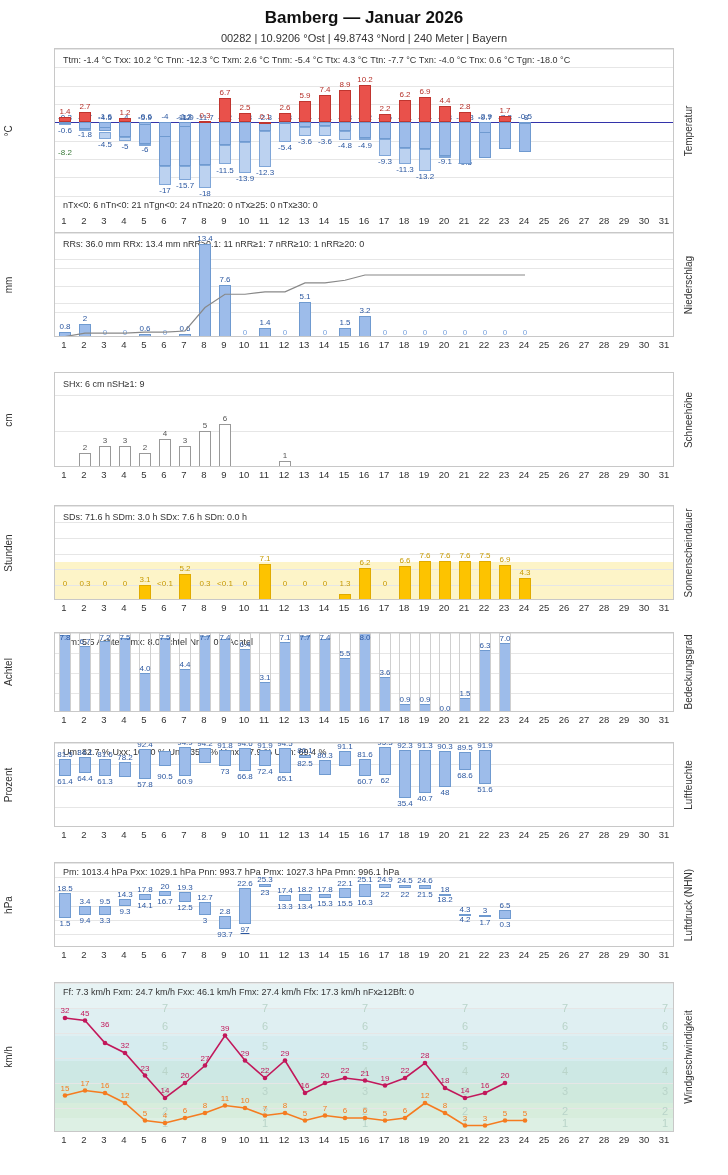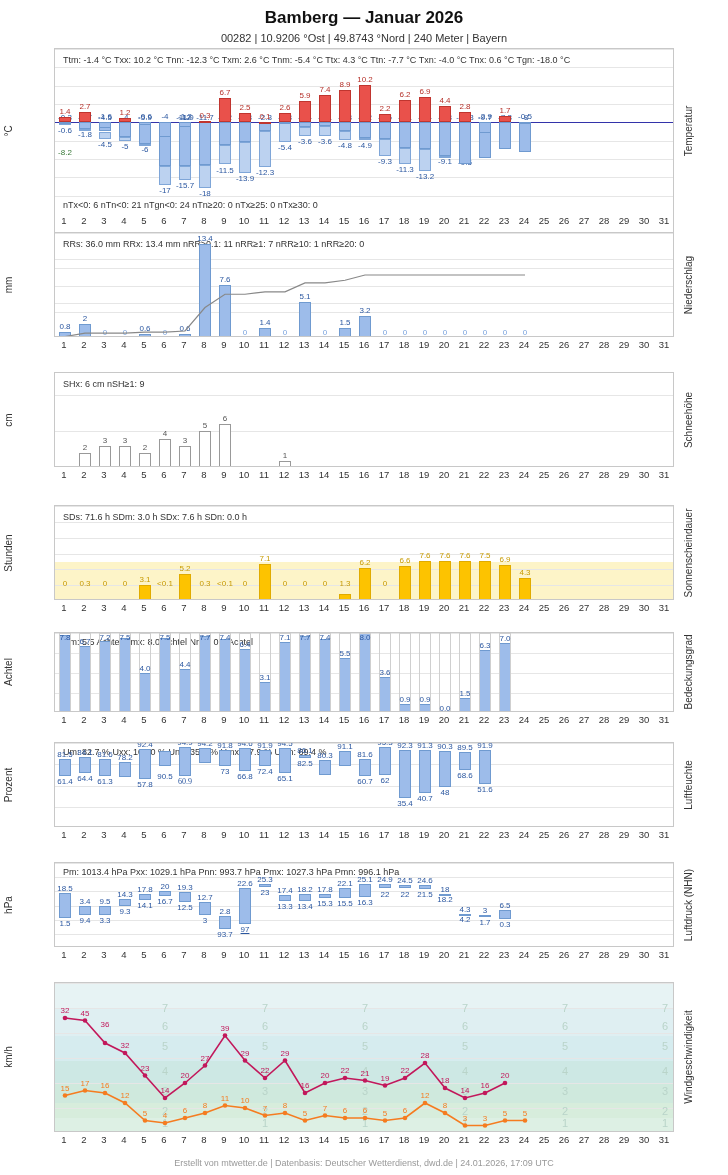--- a/index.html
+++ b/index.html
@@ -20,21 +20,20 @@
   .bar{position:absolute;box-sizing:border-box;}
   svg{position:absolute;left:0;top:0;overflow:visible;}
 </style>
 </head>
 <body>
 
 <div class="wrap">
 
   <div class="title">Bamberg  —  Januar 2026</div>
   <div class="subtitle">00282  |  10.9206 °Ost  |  49.8743 °Nord  |  240 Meter  |  Bayern</div>
-  <div class="footer">Erstellt von mtwetter.de | Datenbasis: Deutscher Wetterdienst, dwd.de | 24.01.2026, 17:09 UTC</div>
 
   <div id="panels">
       <div class="panel" style="top:48px;height:210px;">
         <div class="plot">
           <div class="gl" style="top:0px;"></div>
           <div class="gl" style="top:18.333333333333343px;"></div>
           <div class="gl" style="top:36.66666666666666px;"></div>
           <div class="gl" style="top:55px;"></div>
           <div class="gl" style="top:73.33333333333333px;"></div>
           <div class="gl" style="top:91.66666666666667px;"></div>
@@ -606,21 +605,21 @@
           <div class="vlabel" style="left:50px;top:33.895px;color:#2b57a0;">61.3</div>
           <div class="bar" style="left:63.8px;top:18.53px;width:12.4px;height:15.299999999999997px;background:#9dbcea;border:1px solid #6f9ad0;"></div>
           <div class="vlabel" style="left:70px;top:9.530000000000001px;color:#2b57a0;">78.2</div>
           <div class="bar" style="left:83.8px;top:6.459999999999994px;width:12.4px;height:29.41000000000001px;background:#9dbcea;border:1px solid #6f9ad0;"></div>
           <div class="vlabel" style="left:90px;top:-2.5400000000000063px;color:#2b57a0;">92.4</div>
           <div class="vlabel" style="left:90px;top:36.870000000000005px;color:#2b57a0;">57.8</div>
           <div class="bar" style="left:103.8px;top:8.075000000000003px;width:12.4px;height:15.299999999999997px;background:#9dbcea;border:1px solid #6f9ad0;"></div>
           <div class="vlabel" style="left:110px;top:-0.9249999999999972px;color:#2b57a0;margin-top:30px;">90.5</div>
           <div class="bar" style="left:123.8px;top:4.334999999999994px;width:12.4px;height:28.900000000000006px;background:#9dbcea;border:1px solid #6f9ad0;"></div>
           <div class="vlabel" style="left:130px;top:-4.665000000000006px;color:#2b57a0;">94.9</div>
-          <div class="vlabel" style="left:130px;top:34.235px;color:#2b57a0;font-family:Liberation Serif, serif;">60.9</div>
+          <div class="vlabel" style="left:130px;top:34.235px;color:#2b57a0;">60.9</div>
           <div class="bar" style="left:143.8px;top:4.929999999999993px;width:12.4px;height:15.300000000000011px;background:#9dbcea;border:1px solid #6f9ad0;"></div>
           <div class="vlabel" style="left:150px;top:-4.070000000000007px;color:#2b57a0;">94.2</div>
           <div class="bar" style="left:163.8px;top:6.970000000000013px;width:12.4px;height:15.97999999999999px;background:#9dbcea;border:1px solid #6f9ad0;"></div>
           <div class="vlabel" style="left:170px;top:-2.029999999999987px;color:#2b57a0;">91.8</div>
           <div class="vlabel" style="left:170px;top:23.950000000000003px;color:#2b57a0;">73</div>
           <div class="bar" style="left:183.8px;top:4.590000000000003px;width:12.4px;height:23.630000000000003px;background:#9dbcea;border:1px solid #6f9ad0;"></div>
           <div class="vlabel" style="left:190px;top:-4.409999999999997px;color:#2b57a0;">94.6</div>
           <div class="vlabel" style="left:190px;top:29.220000000000006px;color:#2b57a0;">66.8</div>
           <div class="bar" style="left:203.8px;top:6.884999999999991px;width:12.4px;height:16.575000000000003px;background:#9dbcea;border:1px solid #6f9ad0;"></div>
           <div class="vlabel" style="left:210px;top:-2.115000000000009px;color:#2b57a0;">91.9</div>
@@ -824,20 +823,21 @@
           <div style="position:absolute;left:0;top:77.5px;width:100%;height:22.5px;background:#cde8e4;"></div>
           <div style="position:absolute;left:0;top:52.5px;width:100%;height:25px;background:#d6ecef;"></div>
           <div style="position:absolute;left:0;top:25px;width:100%;height:27.5px;background:#dfeff2;"></div>
           <div style="position:absolute;left:0;top:0px;width:100%;height:25px;background:#e7f3f4;"></div>
           <div class="gl" style="top:0px;"></div>
           <div class="gl" style="top:25px;"></div>
           <div class="gl" style="top:50px;"></div>
           <div class="gl" style="top:75px;"></div>
           <div class="gl" style="top:100px;"></div>
           <div class="gl" style="top:125px;"></div>
+          <div class="stats" style="left:8px;top:4px;">Ff: 7.3 km/h     Fxm: 24.7 km/h     Fxx: 46.1 km/h     Fmx: 27.4 km/h     Ffx: 17.3 km/h     nFx≥12Bft: 0</div>
           <div class="vlabel" style="left:110px;top:19px;color:#b9d4c9;font-size:11px;">7</div>
           <div class="vlabel" style="left:210px;top:19px;color:#b9d4c9;font-size:11px;">7</div>
           <div class="vlabel" style="left:310px;top:19px;color:#b9d4c9;font-size:11px;">7</div>
           <div class="vlabel" style="left:410px;top:19px;color:#b9d4c9;font-size:11px;">7</div>
           <div class="vlabel" style="left:510px;top:19px;color:#b9d4c9;font-size:11px;">7</div>
           <div class="vlabel" style="left:610px;top:19px;color:#b9d4c9;font-size:11px;">7</div>
           <div class="vlabel" style="left:110px;top:36.5px;color:#b9d4c9;font-size:11px;">6</div>
           <div class="vlabel" style="left:210px;top:36.5px;color:#b9d4c9;font-size:11px;">6</div>
           <div class="vlabel" style="left:310px;top:36.5px;color:#b9d4c9;font-size:11px;">6</div>
           <div class="vlabel" style="left:410px;top:36.5px;color:#b9d4c9;font-size:11px;">6</div>

